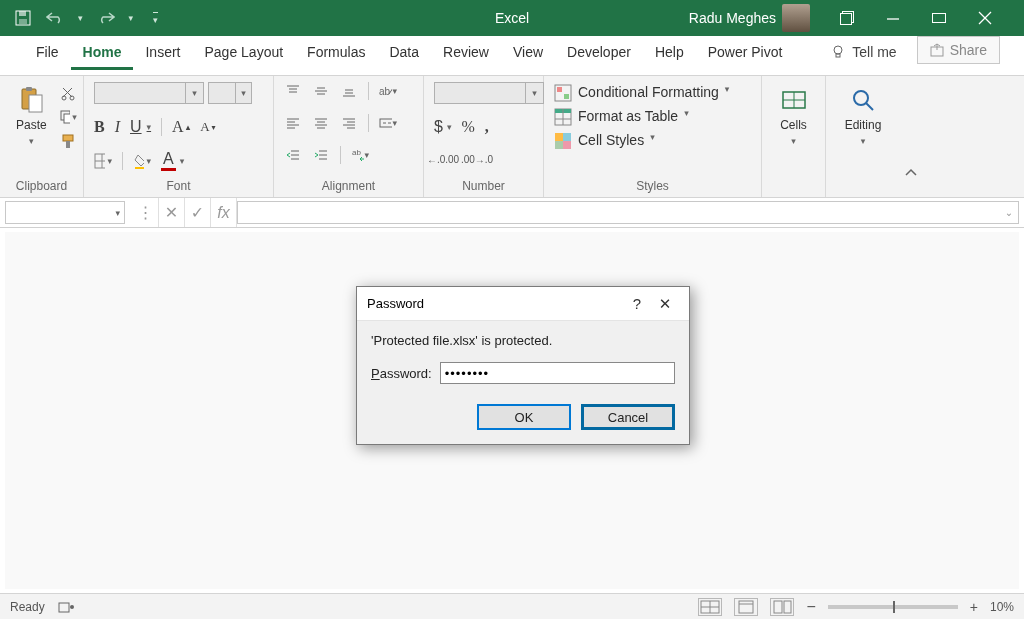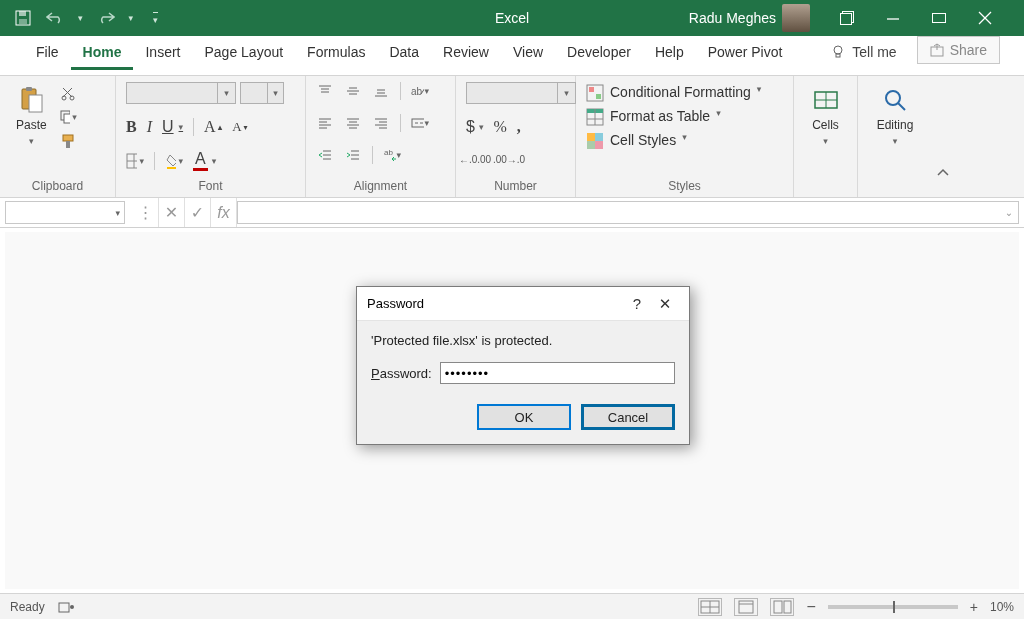--- a/index.html
+++ b/index.html
@@ -163,21 +163,21 @@
     <svg width="14" height="14">
         <rect x="1" y="4" width="12" height="9" fill="none" stroke="#999"></rect>
         <path d="M7 1 L7 7 M4 3 L7 1 L10 3" fill="none" stroke="#999"></path>
       </svg>
     <span>Share</span>
   </div>
 </div>
 
 <div class="ribbon">
 
-  <div class="group" style="width:116px;justify-content:space-between;">
+  <div class="group" style="width:84px;justify-content:space-between;">
     <div class="group-content">
       <div class="bigbtn">
         <svg class="bigbtn-icon" viewBox="0 0 28 28">
             <rect x="5" y="3" width="14" height="20" rx="1" fill="#d4a046" stroke="#8a6a2a"></rect>
             <rect x="9" y="1" width="6" height="4" rx="1" fill="#888"></rect>
             <rect x="12" y="9" width="13" height="17" fill="#fff" stroke="#888"></rect>
           </svg>
         <span>Paste</span>
         <span class="caret">▾</span>
       </div>

